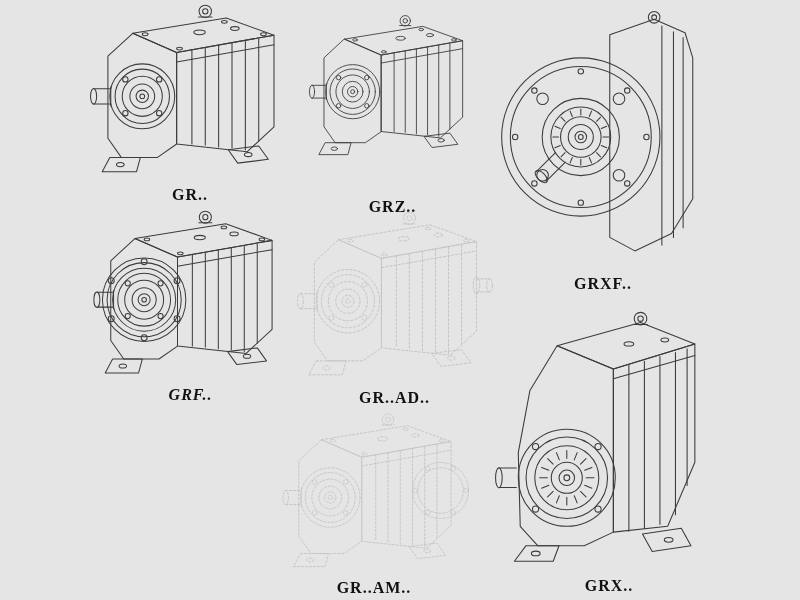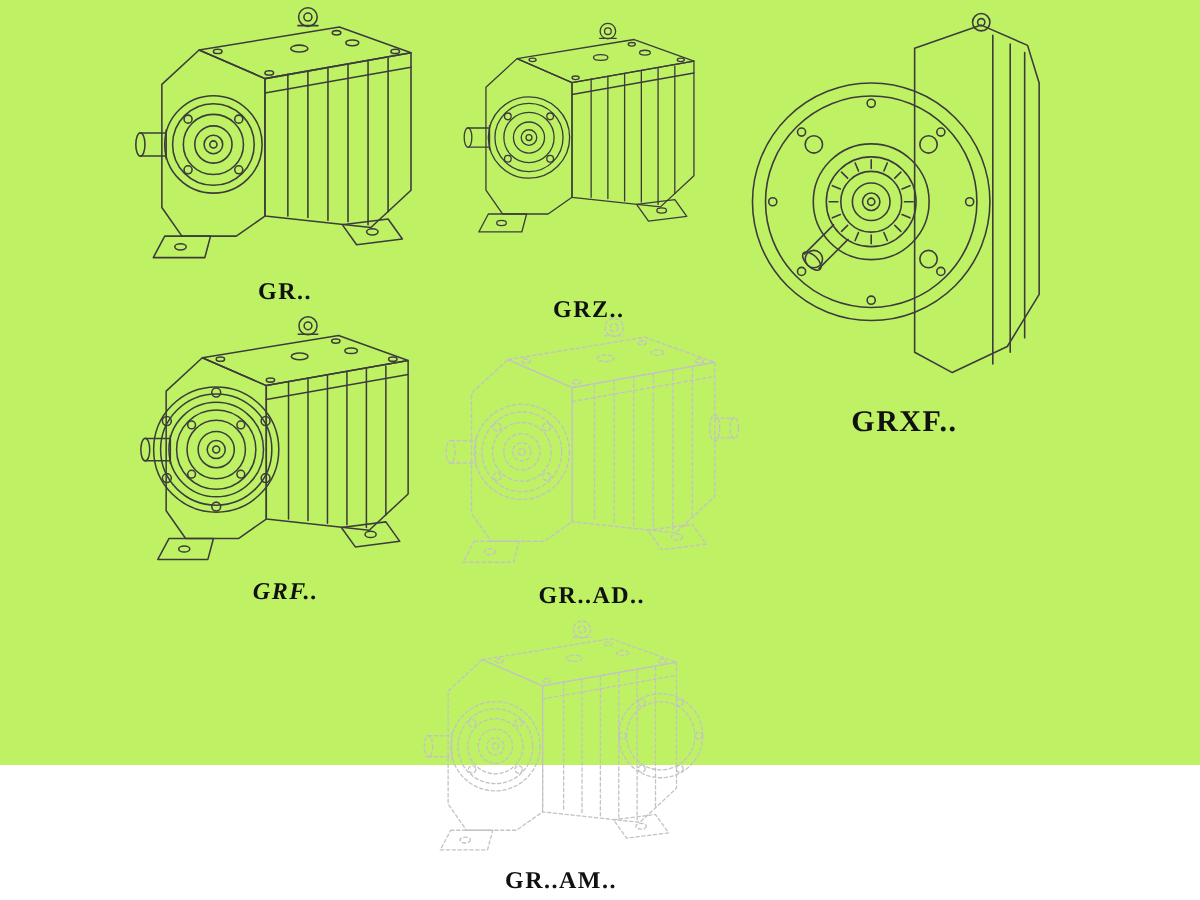--- a/index.html
+++ b/index.html
@@ -1,36 +1,36 @@
 <!DOCTYPE html>
 <html><head>
 <meta charset="utf-8">
 <style>
   html,body{margin:0;padding:0;}
   body{
     width:800px;height:600px;overflow:hidden;
     background:#ffffff;
     font-family:"Liberation Serif", serif;
   }
-  .page{position:relative;width:800px;height:510px;background:#bef264;text-align:right;}
+  .page{position:relative;width:800px;height:600px;background:#e5e5e5;text-align:right;}
   .cell{
     position:absolute;margin:0;display:flex;flex-direction:column;
     align-items:center;justify-content:flex-end;
   }
   .cell svg.drawing{flex:1 1 auto;width:100%;min-height:0;}
   .drawing{
     stroke:#3c3c3c;fill:none;stroke-width:1.1;
     stroke-linejoin:round;stroke-linecap:round;
   }
   .drawing.faint{stroke:#c3c3c3;stroke-dasharray:2.5 2;stroke-width:1;}
   .label{
     font-weight:bold;font-size:16px;color:#111111;
     letter-spacing:1px;padding:1px 0 3px 0;white-space:nowrap;
   }
-  .label.big{font-size:20px;}
+  .label.big{font-size:16px;}
   .sprite{position:absolute;width:0;height:0;overflow:hidden;}
 </style>
 </head>
 <body>
 
 <svg class="sprite" aria-hidden="true">
   <defs>
 
     <symbol id="gear-side" viewBox="0 0 220 192">
       <circle cx="126" cy="11" r="6.5"></circle>
@@ -197,14 +197,20 @@
   </figure>
 
 
   <figure class="cell" style="left:274px;top:410px;width:200px;height:190px;">
     <svg class="drawing faint" viewBox="0 0 220 192" preserveAspectRatio="xMidYMid meet">
         <use href="#gear-side-am"></use>
       </svg>
     <figcaption class="label">GR..AM..</figcaption>
   </figure>
 
+  <figure class="cell" style="left:495px;top:300px;width:228px;height:298px;">
+    <svg class="drawing" viewBox="0 0 235 270" preserveAspectRatio="xMidYMid meet">
+        <use href="#grx-front"></use>
+      </svg>
+    <figcaption class="label big">GRX..</figcaption>
+  </figure>
 
 </div>
 
 </body></html>

